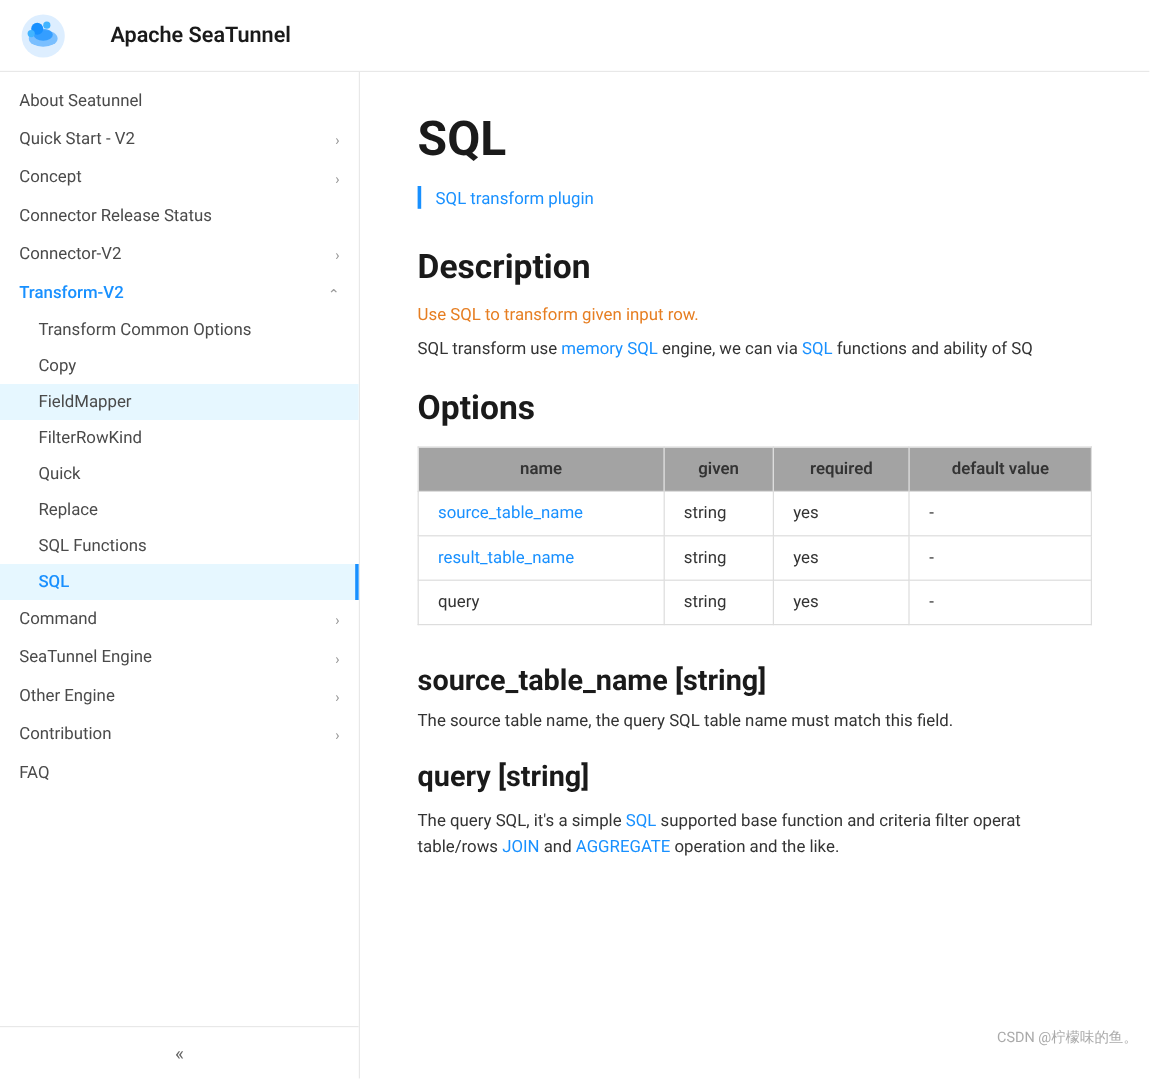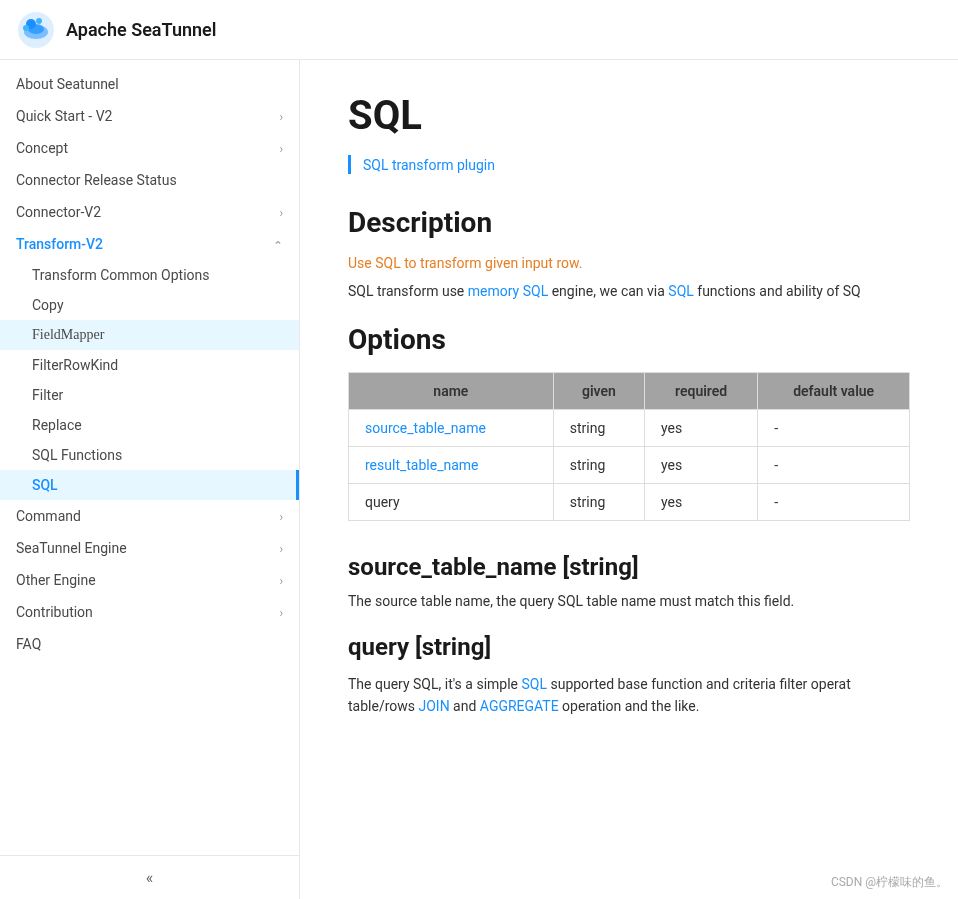--- a/index.html
+++ b/index.html
@@ -4,21 +4,21 @@
   <style>
     * { margin: 0; padding: 0; box-sizing: border-box; }
     body { font-family: -apple-system, BlinkMacSystemFont, 'Segoe UI', Roboto, sans-serif; display: flex; flex-direction: column; height: 899px; overflow: hidden; background: #fff; }
     
     
     .header {
       display: flex; align-items: center; padding: 0 16px; height: 60px;
       background: #fff; border-bottom: 1px solid #e8e8e8; flex-shrink: 0;
     }
     .header-logo { width: 40px; height: 40px; margin-right: 10px; }
-    .header-title { font-size: 18px; font-weight: 600; color: #1a1a1a; }
+    .header-title { font-size: 18px; font-weight: 600; color: #1a1a1a; margin-left: 26px; }
 
     
     .main-layout { display: flex; flex: 1; overflow: hidden; }
 
     
     .sidebar {
       width: 300px; flex-shrink: 0; border-right: 1px solid #e8e8e8;
       overflow-y: auto; background: #fff; display: flex; flex-direction: column;
     }
     .sidebar-nav { flex: 1; padding: 8px 0; }
@@ -32,21 +32,21 @@
     .nav-item-label { flex: 1; }
     .nav-chevron { font-size: 12px; color: #999; }
     .nav-chevron.open { transform: rotate(180deg); }
     
     
     .nav-sub-item {
       display: flex; align-items: center; padding: 7px 16px 7px 32px;
       cursor: pointer; font-size: 14px; color: #4a4a4a;
     }
     .nav-sub-item.active { background: #e6f7ff; color: #1890ff; font-weight: 500; border-right: 3px solid #1890ff; }
-    .nav-sub-item.selected { background: #e6f7ff; font-family: Liberation Serif, serif; }
+    .nav-sub-item.selected { background: #e6f7ff; }
 
     
     .sidebar-footer {
       border-top: 1px solid #e8e8e8; padding: 12px 16px;
       display: flex; align-items: center; justify-content: center; cursor: pointer;
       font-size: 16px; color: #666;
     }
 
     
     .content {
@@ -81,21 +81,21 @@
     }
     .options-table td.link { color: #1890ff; }
 
     .source-section { margin-bottom: 24px; }
 
     .query-desc { color: #333; font-size: 14px; line-height: 1.6; }
     .query-desc .highlight { color: #1890ff; }
 
     
     .watermark {
-      position: fixed; bottom: 8px; right: 10px; font-size: 12px; color: #aaa;
+      position: fixed; bottom: 26px; right: 10px; font-size: 12px; color: #aaa;
       pointer-events: none;
     }
   </style>
 </head>
 <body>
 
 <div class="header">
   <svg class="header-logo" viewBox="0 0 40 40">
     <circle cx="20" cy="20" r="18" fill="#1890ff" opacity="0.15"></circle>
     <ellipse cx="20" cy="22" rx="12" ry="7" fill="#1890ff" opacity="0.5"></ellipse>
@@ -146,21 +146,21 @@
       <div class="nav-sub-item">
         <span>Copy</span>
       </div>
       <div class="nav-sub-item selected">
         <span>FieldMapper</span>
       </div>
       <div class="nav-sub-item">
         <span>FilterRowKind</span>
       </div>
       <div class="nav-sub-item">
-        <span>Filter</span>
+        <span>Quick</span>
       </div>
       <div class="nav-sub-item">
         <span>Replace</span>
       </div>
       <div class="nav-sub-item">
         <span>SQL Functions</span>
       </div>
       <div class="nav-sub-item active">
         <span>SQL</span>
       </div>

